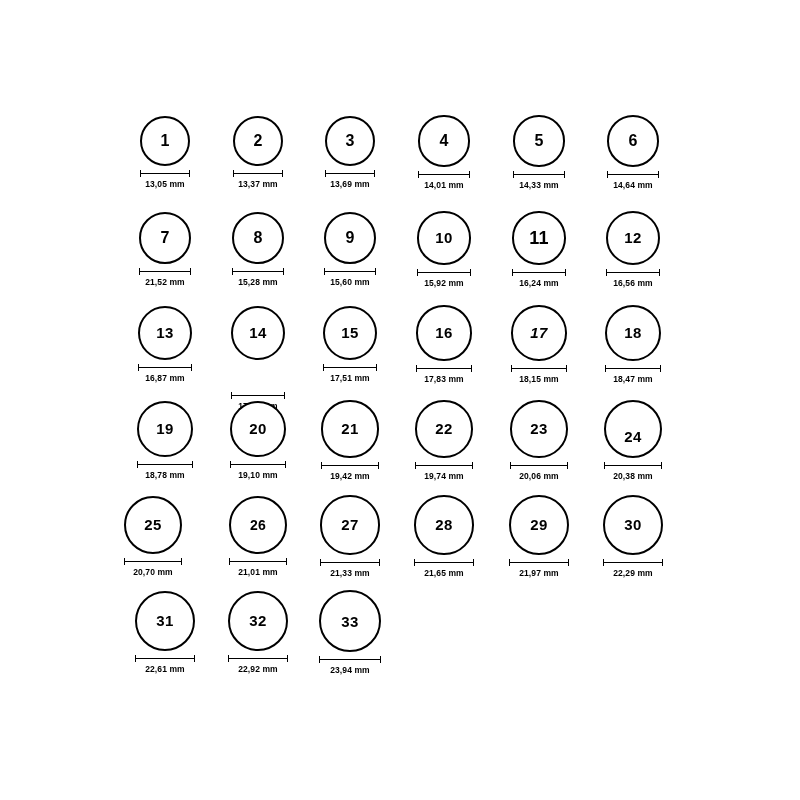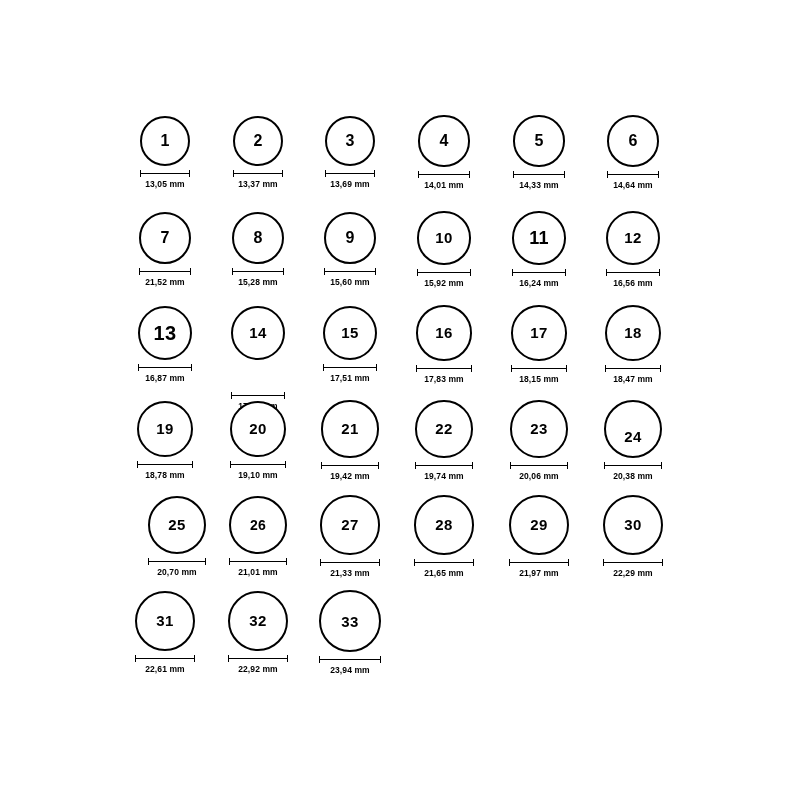--- a/index.html
+++ b/index.html
@@ -243,21 +243,21 @@
           <div class="dim-line" style="width: 53.8678px;">
             <span class="bar"></span>
             <span class="tick-l"></span>
             <span class="tick-r"></span>
           </div>
           <div class="dim-text">16,56 mm</div>
         </div>
       </div>
       <div class="cell" style="left: 120px; top: 305.895px; width: 90px;">
         <div class="ring" style="width: 54.2094px; height: 54.2094px;">
-          <span class="ring-label" style="font-size: 20px;">13</span>
+          <span class="ring-label" style="font-size: 15px;">13</span>
         </div>
         <div class="dim">
           <div class="dim-line" style="width: 54.2094px;">
             <span class="bar"></span>
             <span class="tick-l"></span>
             <span class="tick-r"></span>
           </div>
           <div class="dim-text">16,87 mm</div>
         </div>
       </div>
@@ -295,21 +295,21 @@
           <div class="dim-line" style="width: 55.2672px;">
             <span class="bar"></span>
             <span class="tick-l"></span>
             <span class="tick-r"></span>
           </div>
           <div class="dim-text">17,83 mm</div>
         </div>
       </div>
       <div class="cell" style="left: 494px; top: 305.19px; width: 90px;">
         <div class="ring" style="width: 55.6198px; height: 55.6198px;">
-          <span class="ring-label" style="font-size: 15px;">17</span>
+          <span class="ring-label" style="font-size: 15px; font-style: italic;">17</span>
         </div>
         <div class="dim">
           <div class="dim-line" style="width: 55.6198px;">
             <span class="bar"></span>
             <span class="tick-l"></span>
             <span class="tick-r"></span>
           </div>
           <div class="dim-text">18,15 mm</div>
         </div>
       </div>
@@ -397,21 +397,21 @@
         </div>
         <div class="dim">
           <div class="dim-line" style="width: 58.0771px;">
             <span class="bar"></span>
             <span class="tick-l"></span>
             <span class="tick-r"></span>
           </div>
           <div class="dim-text">20,38 mm</div>
         </div>
       </div>
-      <div class="cell" style="left: 132px; top: 495.785px; width: 90px;">
+      <div class="cell" style="left: 108px; top: 495.785px; width: 90px;">
         <div class="ring" style="width: 58.4298px; height: 58.4298px;">
           <span class="ring-label" style="font-size: 15px;">25</span>
         </div>
         <div class="dim">
           <div class="dim-line" style="width: 58.4298px;">
             <span class="bar"></span>
             <span class="tick-l"></span>
             <span class="tick-r"></span>
           </div>
           <div class="dim-text">20,70 mm</div>

